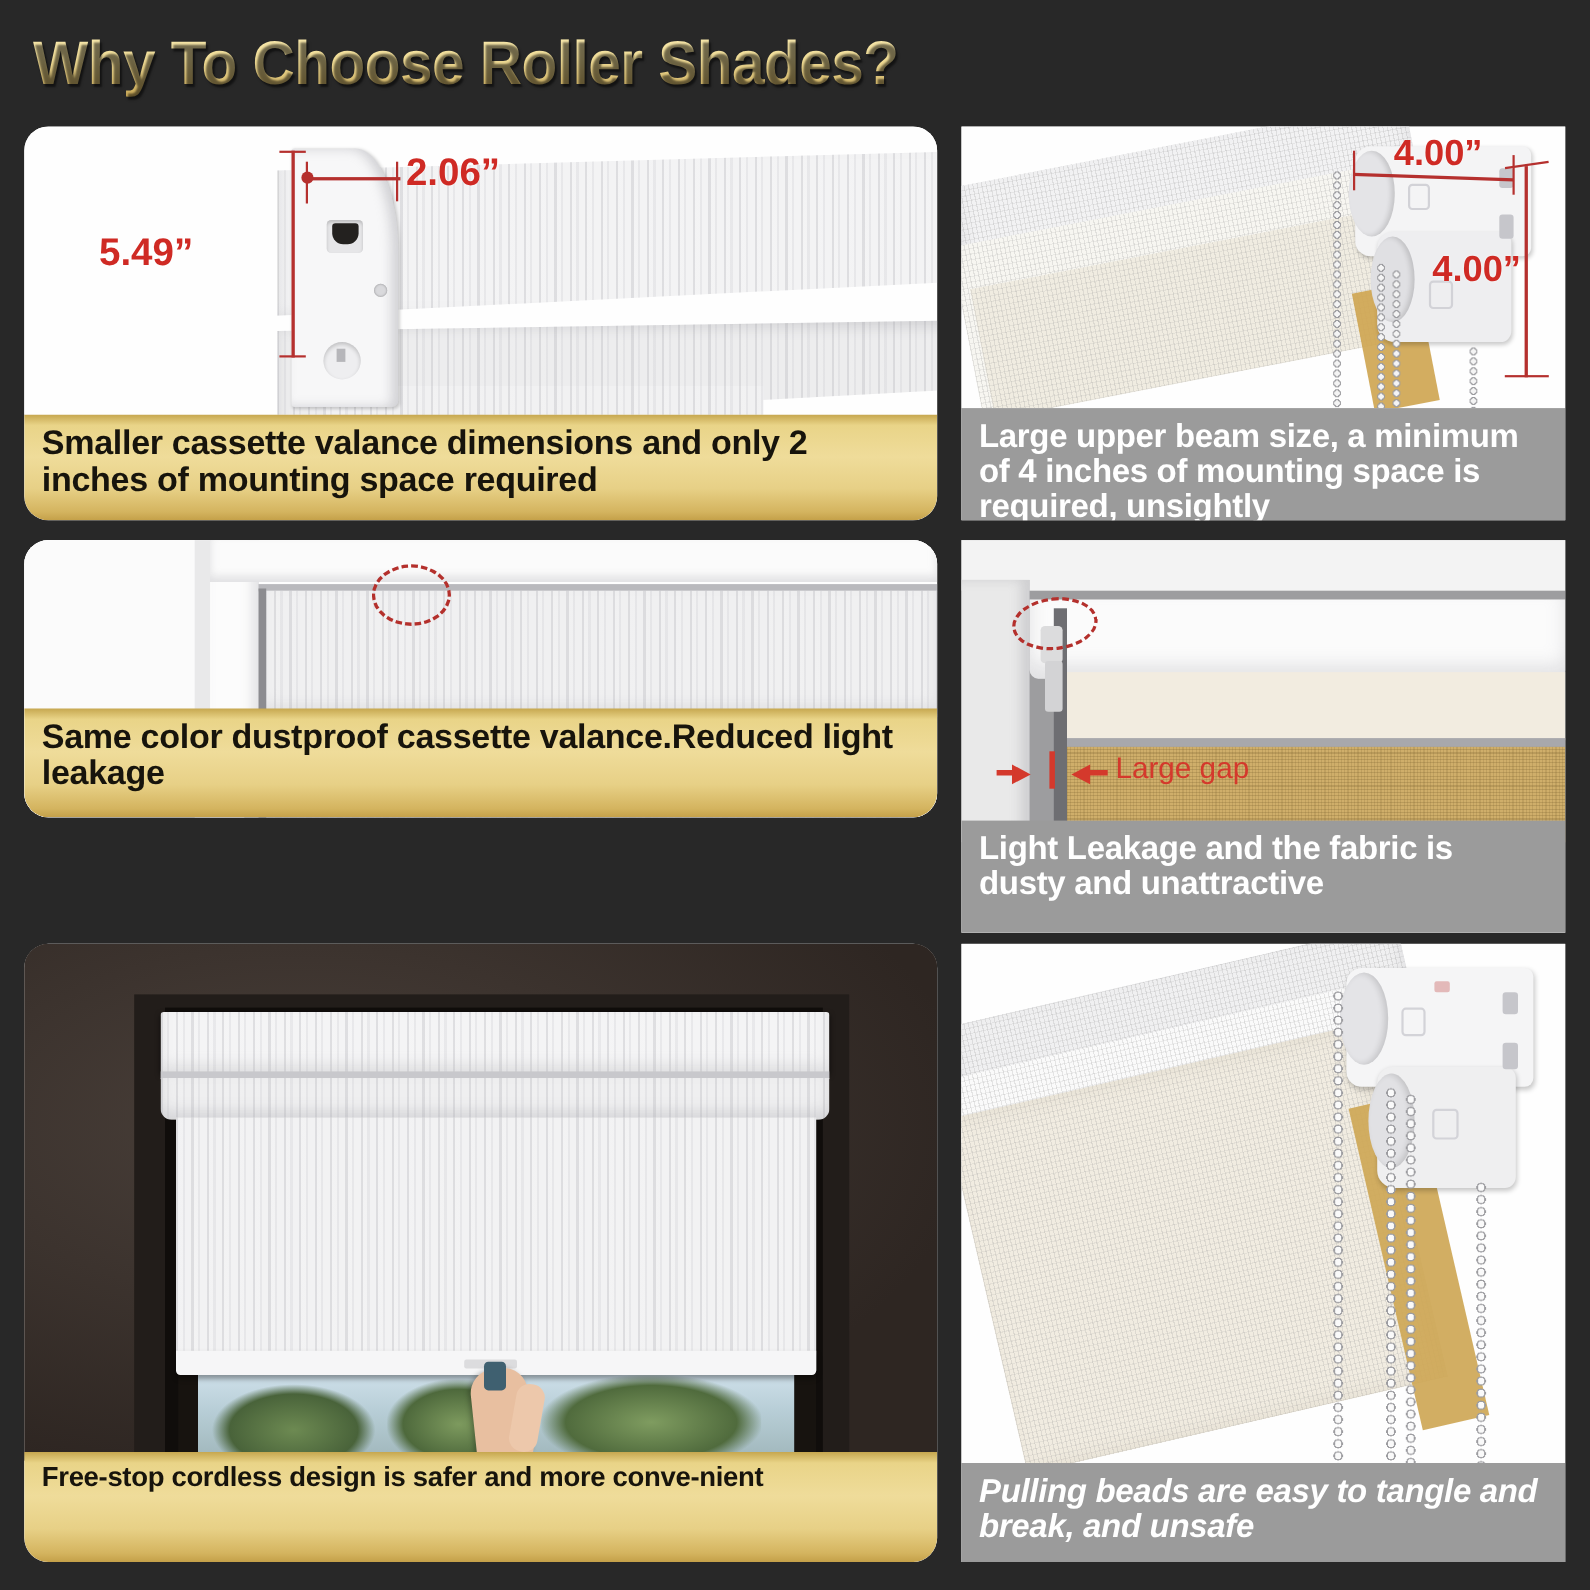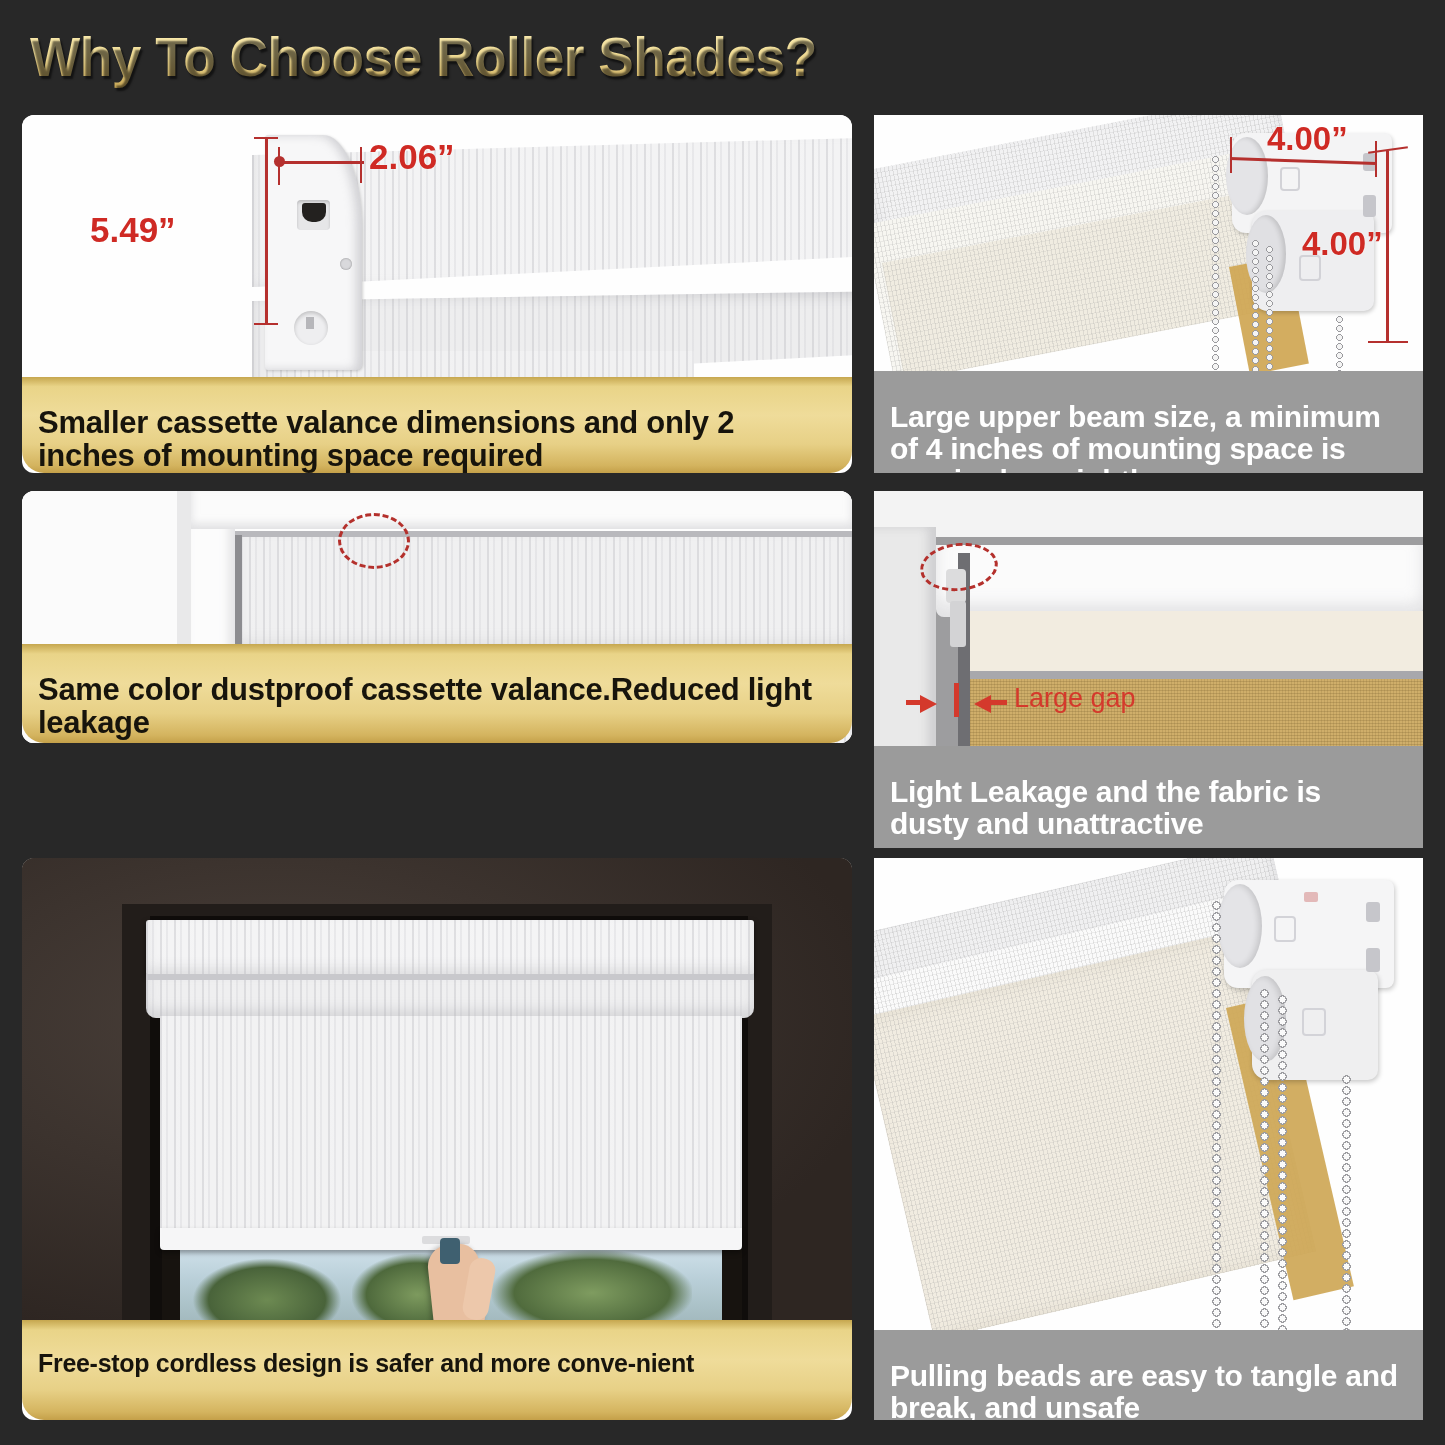--- a/index.html
+++ b/index.html
@@ -32,21 +32,21 @@
     transform: scaleX(0.95);
     transform-origin: left center;
   }
 
   
   .panel {
     position: absolute;
     overflow: hidden;
     background: #ffffff;
   }
-  .panel.rounded { border-radius: 12px; }
+  .panel.rounded { border-radius: 22px; }
 
   .photo {
     position: absolute;
     left: 0; top: 0; right: 0;
     overflow: hidden;
   }
 
   
   .caption {
     position: absolute;
@@ -61,21 +61,21 @@
         #c6a74f 0%, #e9d488 10%, #efdc9a 40%,
         #e7d086 70%, #d4b45f 92%, #c4a049 100%);
     color: #17140c;
     border-bottom-left-radius: 22px;
     border-bottom-right-radius: 22px;
   }
   .caption.gray {
     background: #9b9b9b;
     color: #ffffff;
   }
-  .caption span { display: block; font-stretch: condensed; margin-top: 20px; }
+  .caption span { display: block; font-stretch: condensed; }
 
   
   .bg-white { position:absolute; inset:0; background:#fefefe; }
 
   .weave {
     background-image:
       repeating-linear-gradient(90deg, rgba(150,150,150,0.22) 0 1px, rgba(255,255,255,0) 1px 4px),
       repeating-linear-gradient(0deg,  rgba(160,160,160,0.16) 0 1px, rgba(255,255,255,0) 1px 5px);
   }
   .streak {
@@ -359,21 +359,21 @@
     <div style="position:absolute;left:418px;top:380px;width:20px;height:26px;background:#3f6070;border-radius:4px;"></div>
     <div style="position:absolute;left:444px;top:400px;width:26px;height:62px;background:#edc8ab;
          border-radius:12px; transform:rotate(10deg);"></div>
   </div>
 
   <div class="caption gold" style="height:100px;">
     <span style="font-size:25px;">Free-stop cordless design is safer and more conve-nient</span>
   </div>
 </div>
 
-<div class="panel" style="left:874px; top:858px; width:549px; height:562px;">
+<div class="panel" style="left:874px; top:858px; width:549px; height:562px;font-style:italic;">
   <div class="photo" style="height:472px;">
     <div class="bg-white"></div>
 
     <div class="weave" style="position:absolute;left:-14px;top:76px;width:420px;height:96px;
          background-color:#f0f0f1; transform:rotate(-13deg); transform-origin:left top;
          box-shadow: inset 0 -8px 14px rgba(175,175,180,0.35);"></div>
 
     <div class="weave" style="position:absolute;left:-14px;top:124px;width:400px;height:70px;
          background-color:#fafafa; transform:rotate(-13deg); transform-origin:left top;"></div>
 

